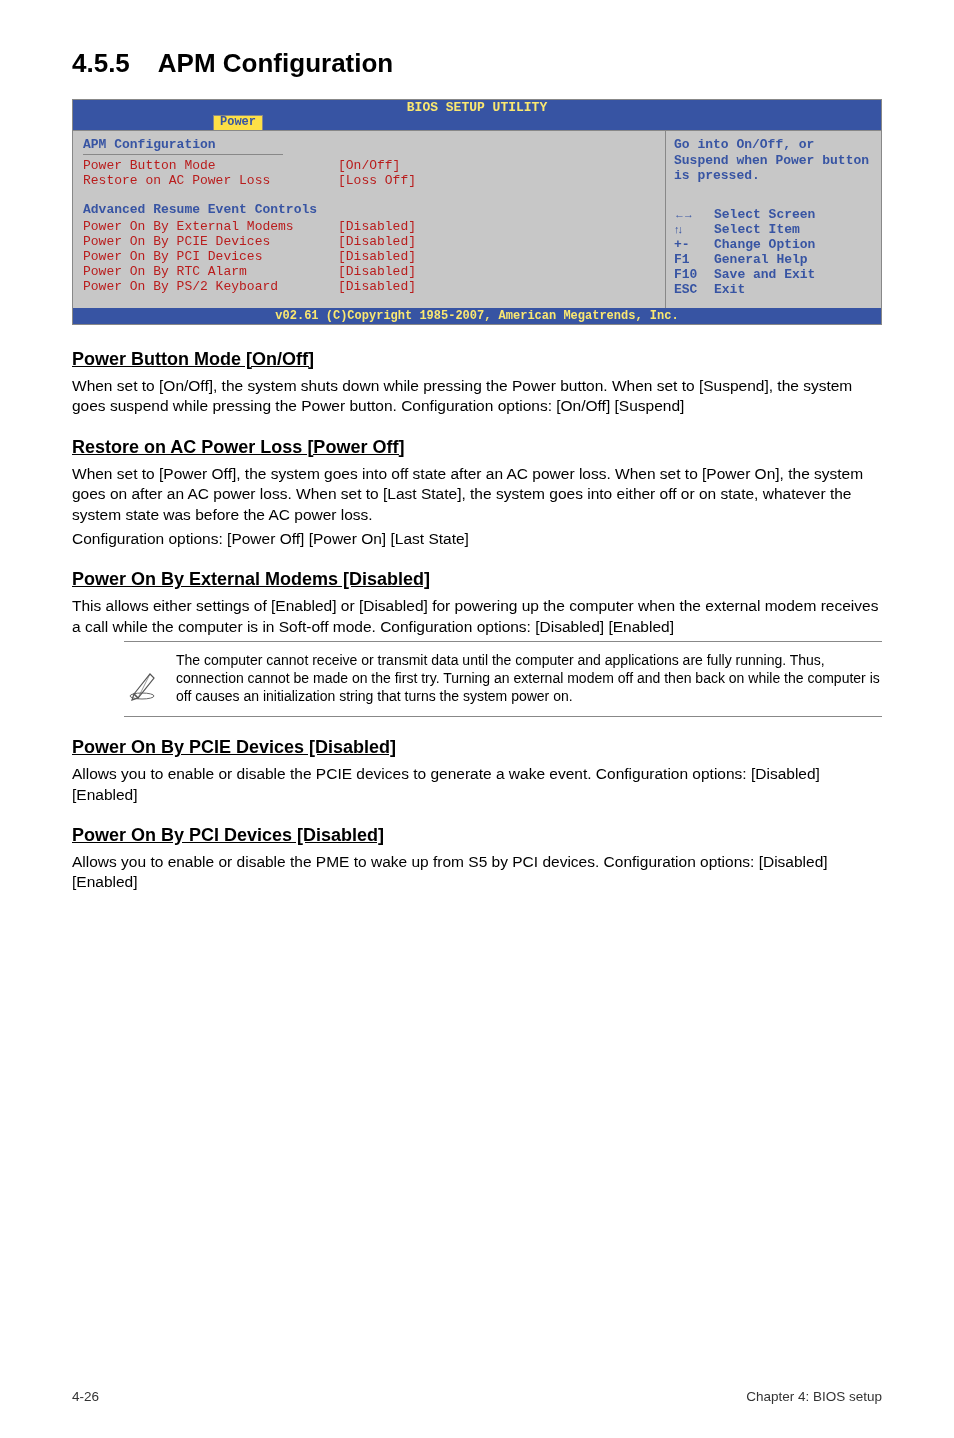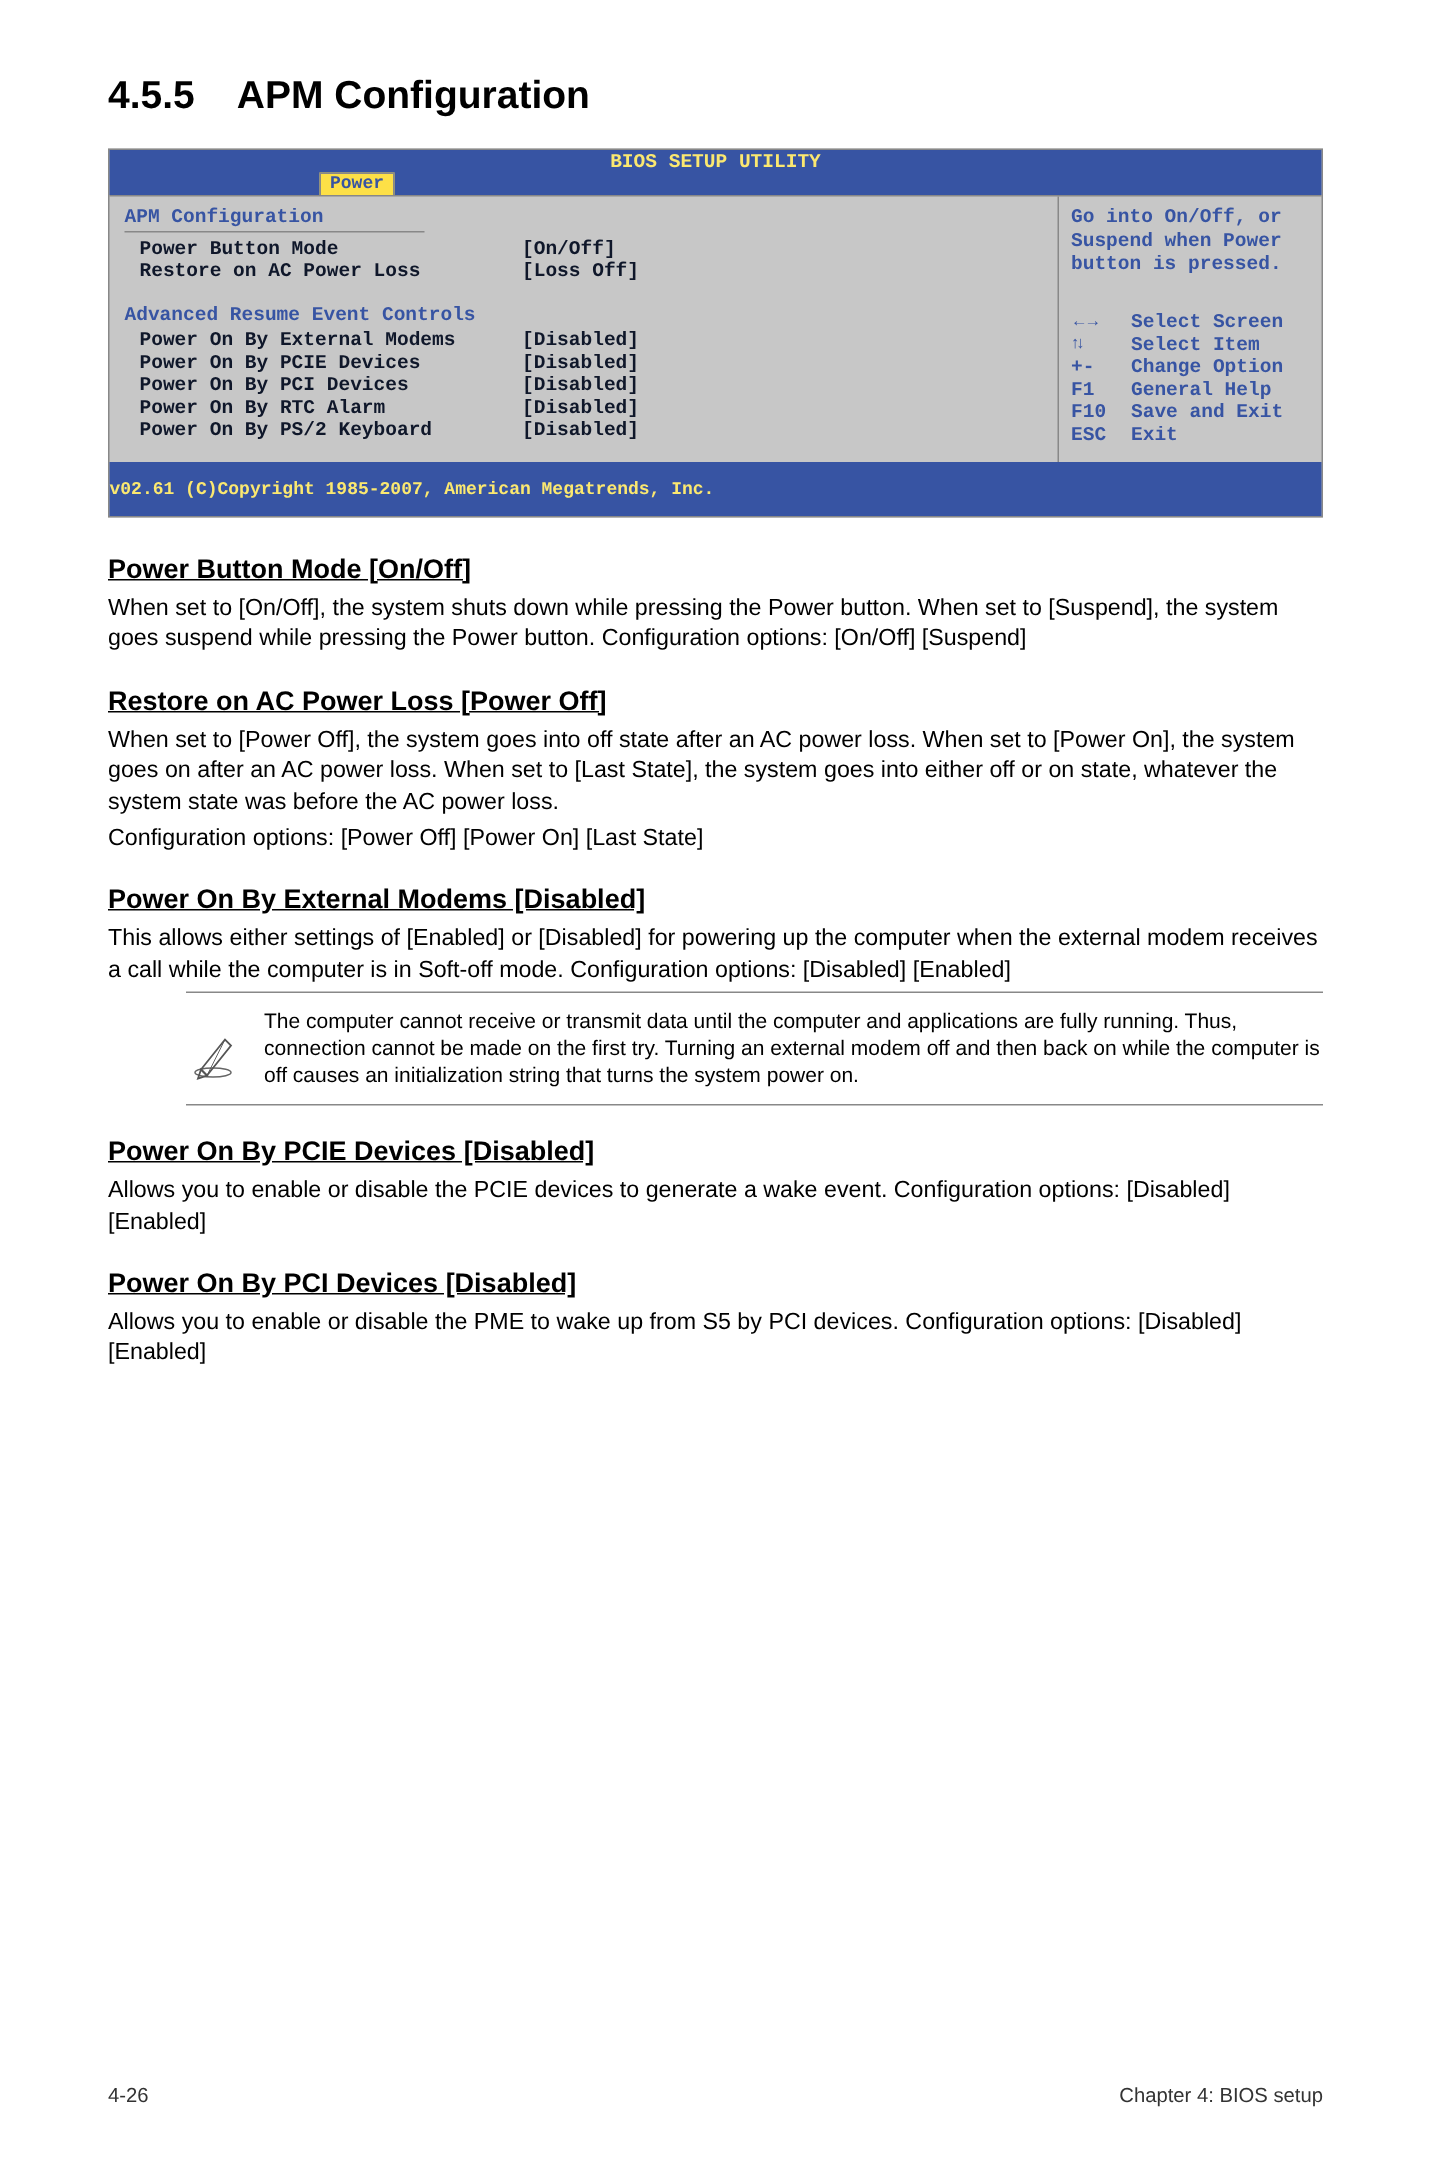--- a/index.html
+++ b/index.html
@@ -55,58 +55,57 @@
     }
     .bios-body {
       display: flex;
       border-top: 1px solid #888;
     }
     .bios-left {
       flex: 1;
       padding: 6px 10px 10px 10px;
     }
     .bios-right {
-      width: 176px;
+      width: 216px;
       border-left: 1px solid #888;
       padding: 6px 8px 10px 8px;
       color: #3754a3;
       font-weight: bold;
       display: flex;
       flex-direction: column;
       justify-content: space-between;
     }
     .bios-left .conf-title {
       color: #3754a3;
       font-weight: bold;
       margin-bottom: 2px;
     }
     .bios-row {
       display: flex;
-      color: #0f172a;
-      font-weight: bold;
-      margin-left: 10px;
+      color: #b91c1c;
+      font-weight: normal;
     }
     .bios-row .label { width: 255px; }
     .bios-row .val { }
     .section-spacer { height: 14px; }
     .bios-hints {
       color: #3754a3;
       font-weight: bold;
       line-height: 1.15;
       margin-top: 24px;
     }
     .bios-hint-row { display: flex; }
     .bios-hint-key { width: 40px; }
     .bios-footer {
       background: #3754a3;
       color: #fbe870;
-      text-align: left;
+      text-align: center;
       font-weight: bold;
       font-size: 12px;
-      padding: 11px 0;
+      padding: 1px 0;
     }
     h2.sub {
       font-size: 18px;
       font-weight: bold;
       margin-top: 20px;
       margin-bottom: 6px;
       text-decoration: underline;
     }
     p.body {
       font-size: 15.5px;

